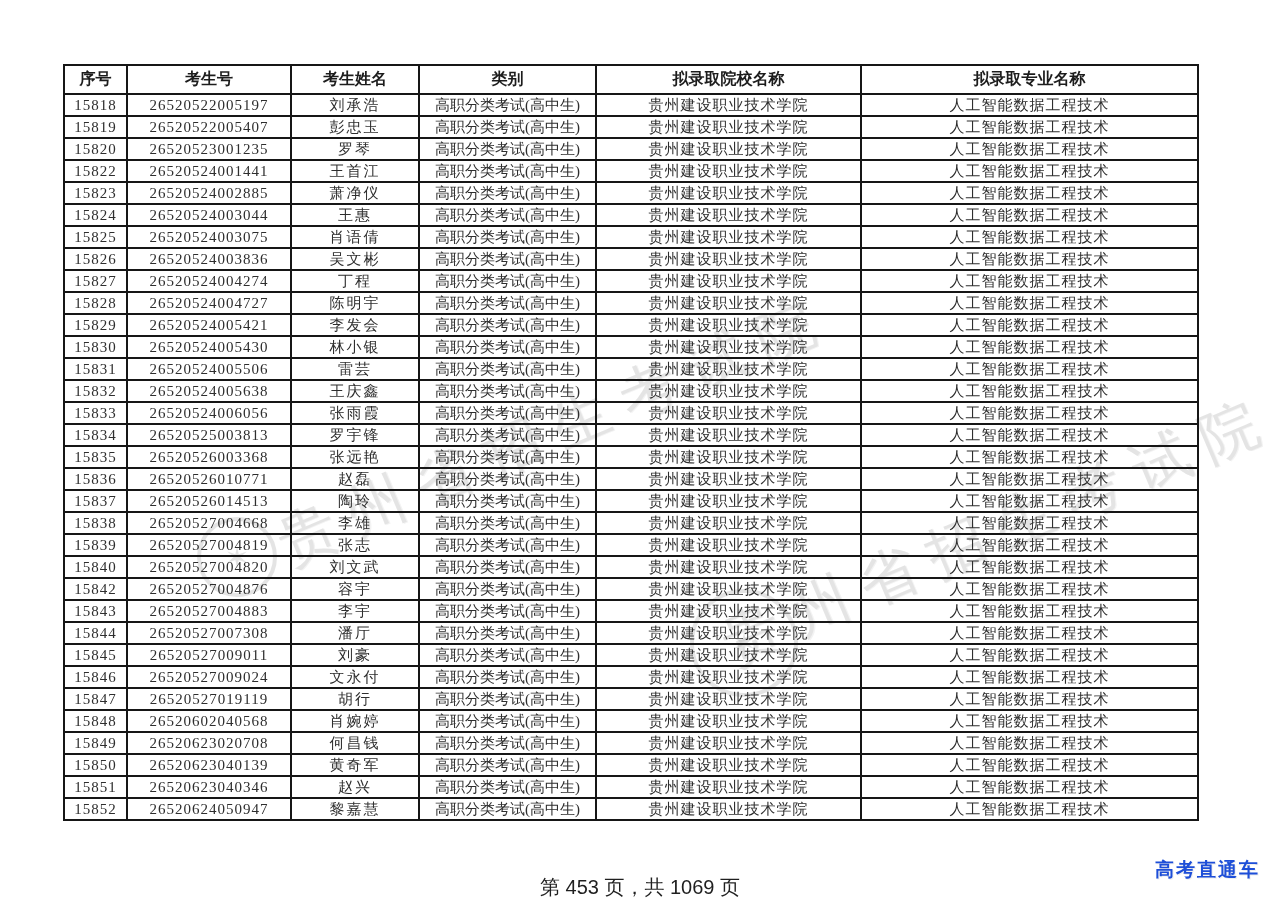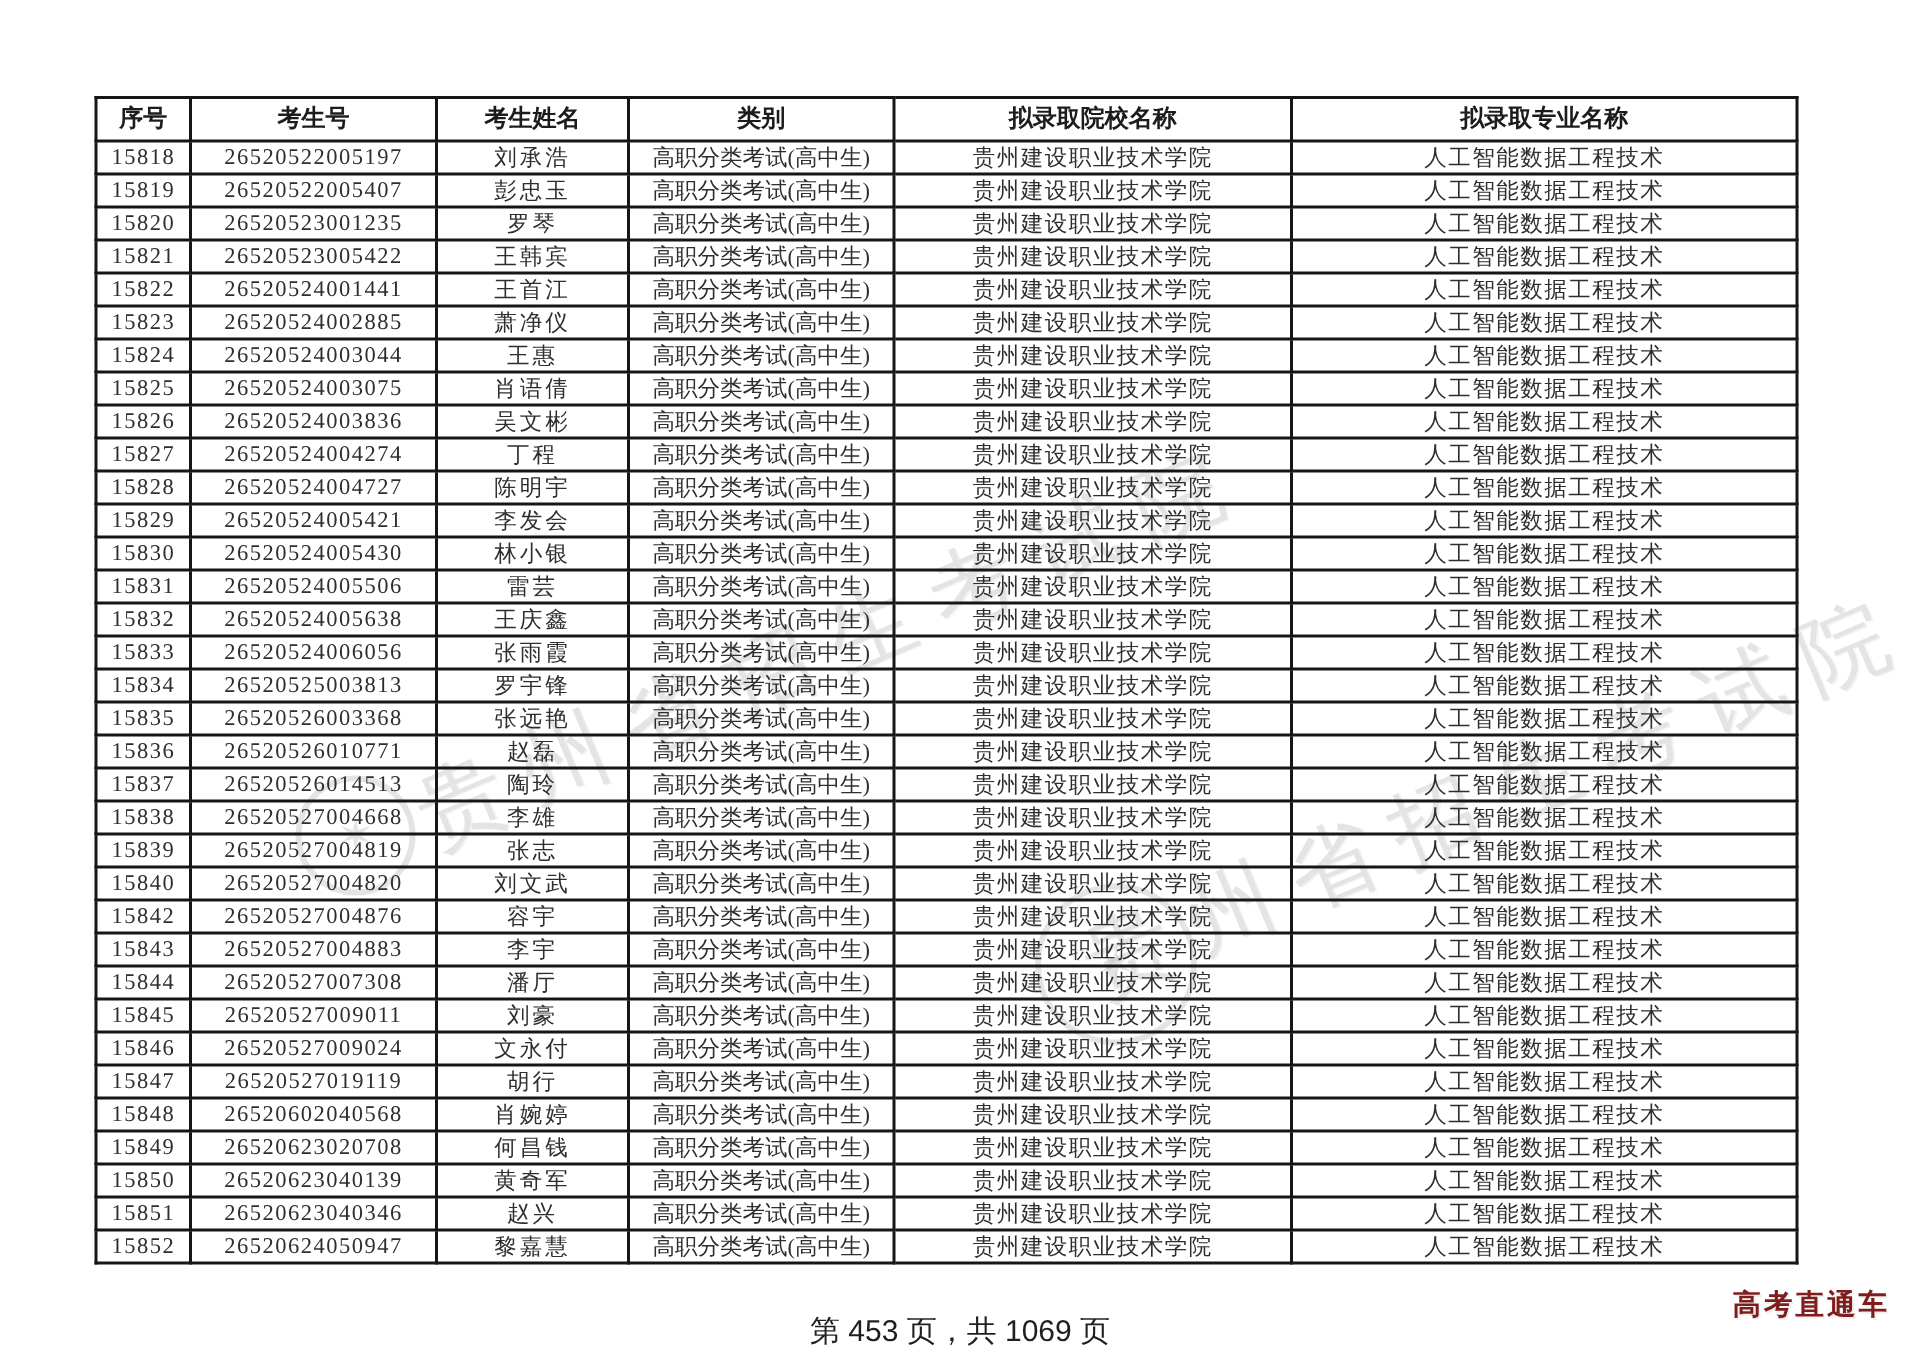--- a/index.html
+++ b/index.html
@@ -82,21 +82,21 @@
     font-family:"Liberation Sans","DejaVu Sans",sans-serif;
     font-size:20px;
     color:#1f1f1f;
   }
   .brand {
     position:absolute; right:20px; top:857px;
     font-family:Liberation Serif, serif;
     font-size:19px;
     font-weight:bold;
     letter-spacing:2px;
-    color:#7f1d1d;
+    color:#1d4ed8;
     text-shadow:1px 1px 0 #efefef;
   }
 </style>
 </head>
 <body>
 
 <div class="page">
 
   <div class="wm wm-text" id="wm-text-1">贵州省招生考试院</div>
   <div class="wm wm-text" id="wm-text-2">贵州省招生考试院</div>
@@ -145,28 +145,20 @@
   </tr>
         <tr>
     <td class="c-no">15820</td>
     <td class="c-id">26520523001235</td>
     <td class="c-name">罗琴</td>
     <td class="c-cat">高职分类考试(高中生)</td>
     <td class="c-college">贵州建设职业技术学院</td>
     <td class="c-major">人工智能数据工程技术</td>
   </tr>
         <tr>
-    <td class="c-no">15821</td>
-    <td class="c-id">26520523005422</td>
-    <td class="c-name">王韩宾</td>
-    <td class="c-cat">高职分类考试(高中生)</td>
-    <td class="c-college">贵州建设职业技术学院</td>
-    <td class="c-major">人工智能数据工程技术</td>
-  </tr>
-        <tr>
     <td class="c-no">15822</td>
     <td class="c-id">26520524001441</td>
     <td class="c-name">王首江</td>
     <td class="c-cat">高职分类考试(高中生)</td>
     <td class="c-college">贵州建设职业技术学院</td>
     <td class="c-major">人工智能数据工程技术</td>
   </tr>
         <tr>
     <td class="c-no">15823</td>
     <td class="c-id">26520524002885</td>

